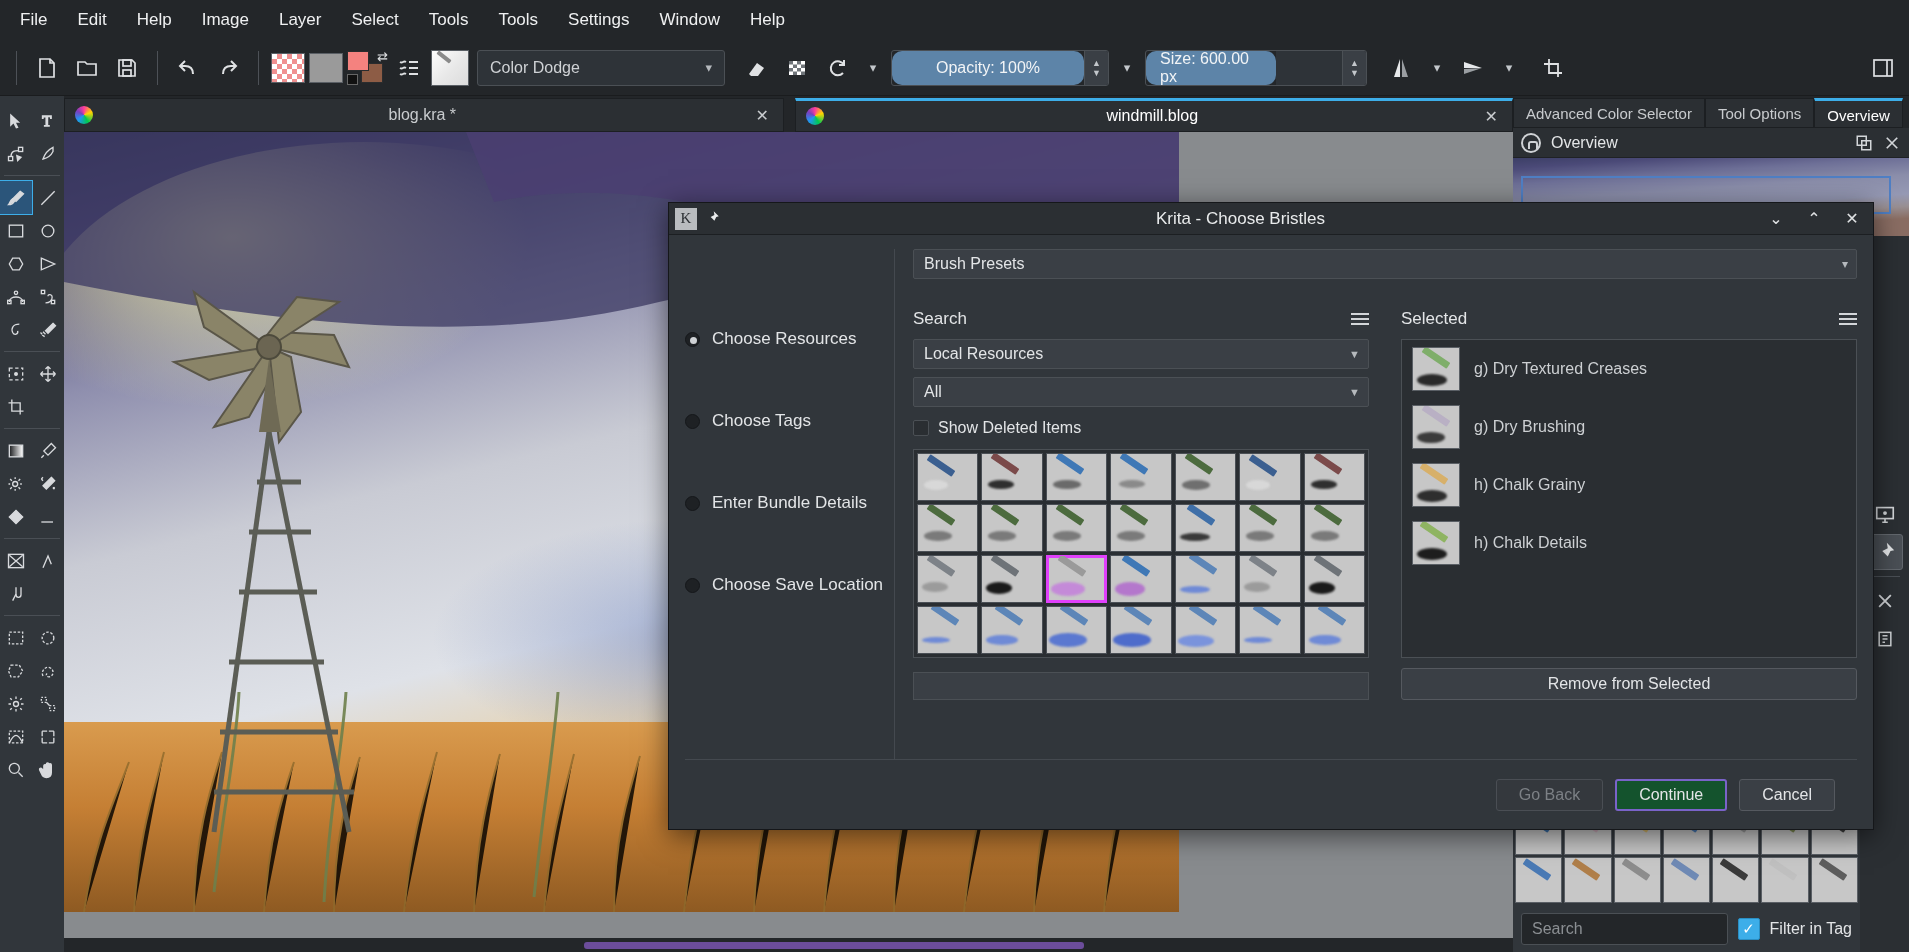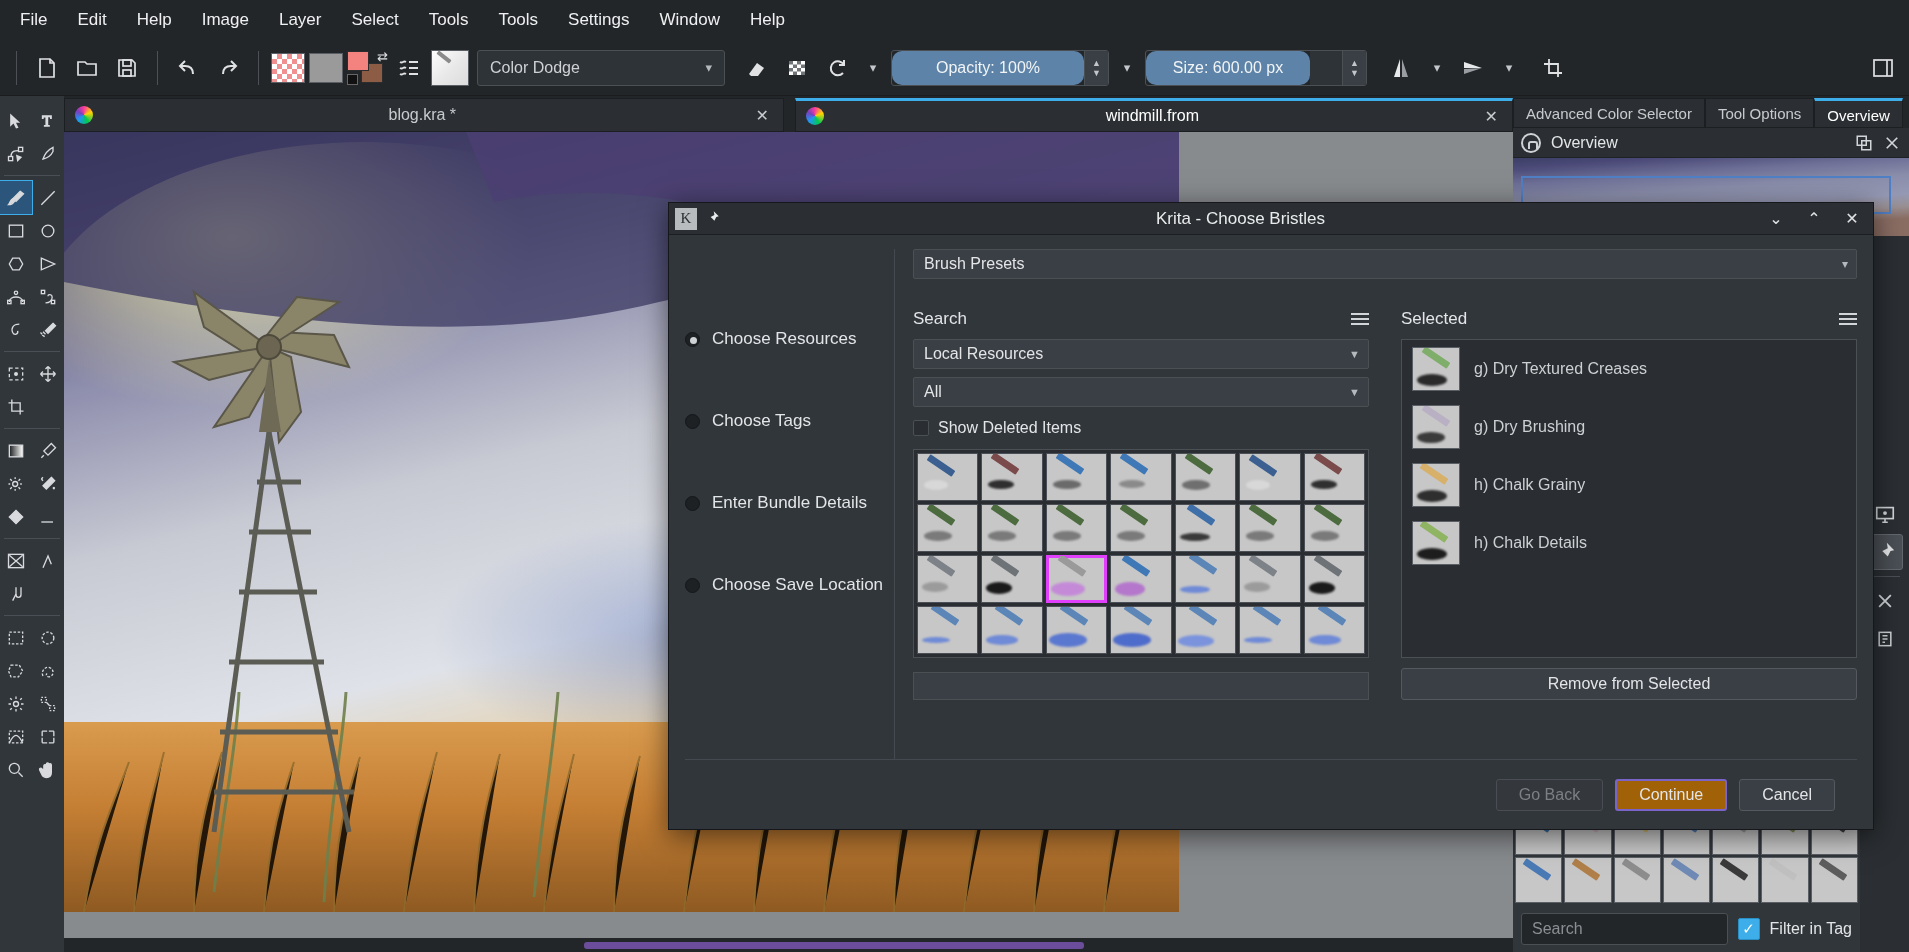--- a/index.html
+++ b/index.html
@@ -228,21 +228,21 @@
   .sel-thumb { width:48px; height:44px; background:#c7c7c7; border:1px solid #5a5f65; flex:0 0 48px;
     position:relative; overflow:hidden;}
   .sel-name { font-size:16px; color:#cdd0d3; white-space:nowrap; overflow:hidden;}
 
   .btn {
     height:32px; background:#3a3f45; border:1px solid #55595f; border-radius:3px;
     display:flex; align-items:center; justify-content:center; font-size:16px;
     color:#e3e5e7; cursor:pointer; padding:0 22px;
   }
   .btn.full { width:100%; margin-top:10px; }
-  .btn.primary { border:2px solid #7a63c9; background:#a16207; }
+  .btn.primary { border:2px solid #7a63c9; background:#14532d; }
   .btn.disabled { color:#7c8085; border-color:#4a4e54; background:#34383d; cursor:default;}
 
   .dlg-footer { height:70px; display:flex; align-items:center; justify-content:flex-end;
     gap:12px; padding:0 22px; border-top:1px solid #44494f; margin:0 16px; }
 
   
   .bpen { position:absolute; width:30px; height:7px; border-radius:1px; transform:rotate(34deg); }
   .bsm { position:absolute; border-radius:50%; filter: blur(1px); }
 </style>
 </head>
@@ -352,21 +352,21 @@
     <div class="slider-box" style="width:218px">
       <div class="slider-fill" style="flex:1">Opacity: 100%</div>
       <div class="spin">
           <span>▲</span>
           <span>▼</span>
         </div>
     </div>
     <div class="mini-caret">▾</div>
 
     <div class="slider-box" style="width:222px">
-      <div class="slider-fill" style="width:164px">Size: 600.00 px</div>
+      <div class="slider-fill" style="width:130px">Size: 600.00 px</div>
       <div class="slider-rest"></div>
       <div class="spin">
           <span>▲</span>
           <span>▼</span>
         </div>
     </div>
 
     <div class="tb-btn" style="margin-left:12px">
       <svg viewBox="0 0 24 24">
           <path d="M11 3L5 21h6z" fill="#e7e9eb"></path>
@@ -627,21 +627,21 @@
 
     <div class="canvas-col">
       <div class="tabbar">
         <div class="doc-tab" style="width:720px">
           <span class="krita-logo"></span>
           <span class="tname">blog.kra *</span>
           <span class="tclose">✕</span>
         </div>
         <div class="doc-tab active" style="width:718px">
           <span class="krita-logo"></span>
-          <span class="tname">windmill.from</span>
+          <span class="tname">windmill.blog</span>
           <span class="tclose">✕</span>
         </div>
       </div>
 
       <div class="canvas-wrap">
         <svg class="artwork" viewBox="0 0 1115 780" preserveAspectRatio="none">
           <defs>
             <linearGradient id="sky" x1="0" y1="0" x2="0.35" y2="1">
               <stop offset="0" stop-color="#2d2f4d"></stop>
               <stop offset="0.12" stop-color="#4a4470"></stop>

